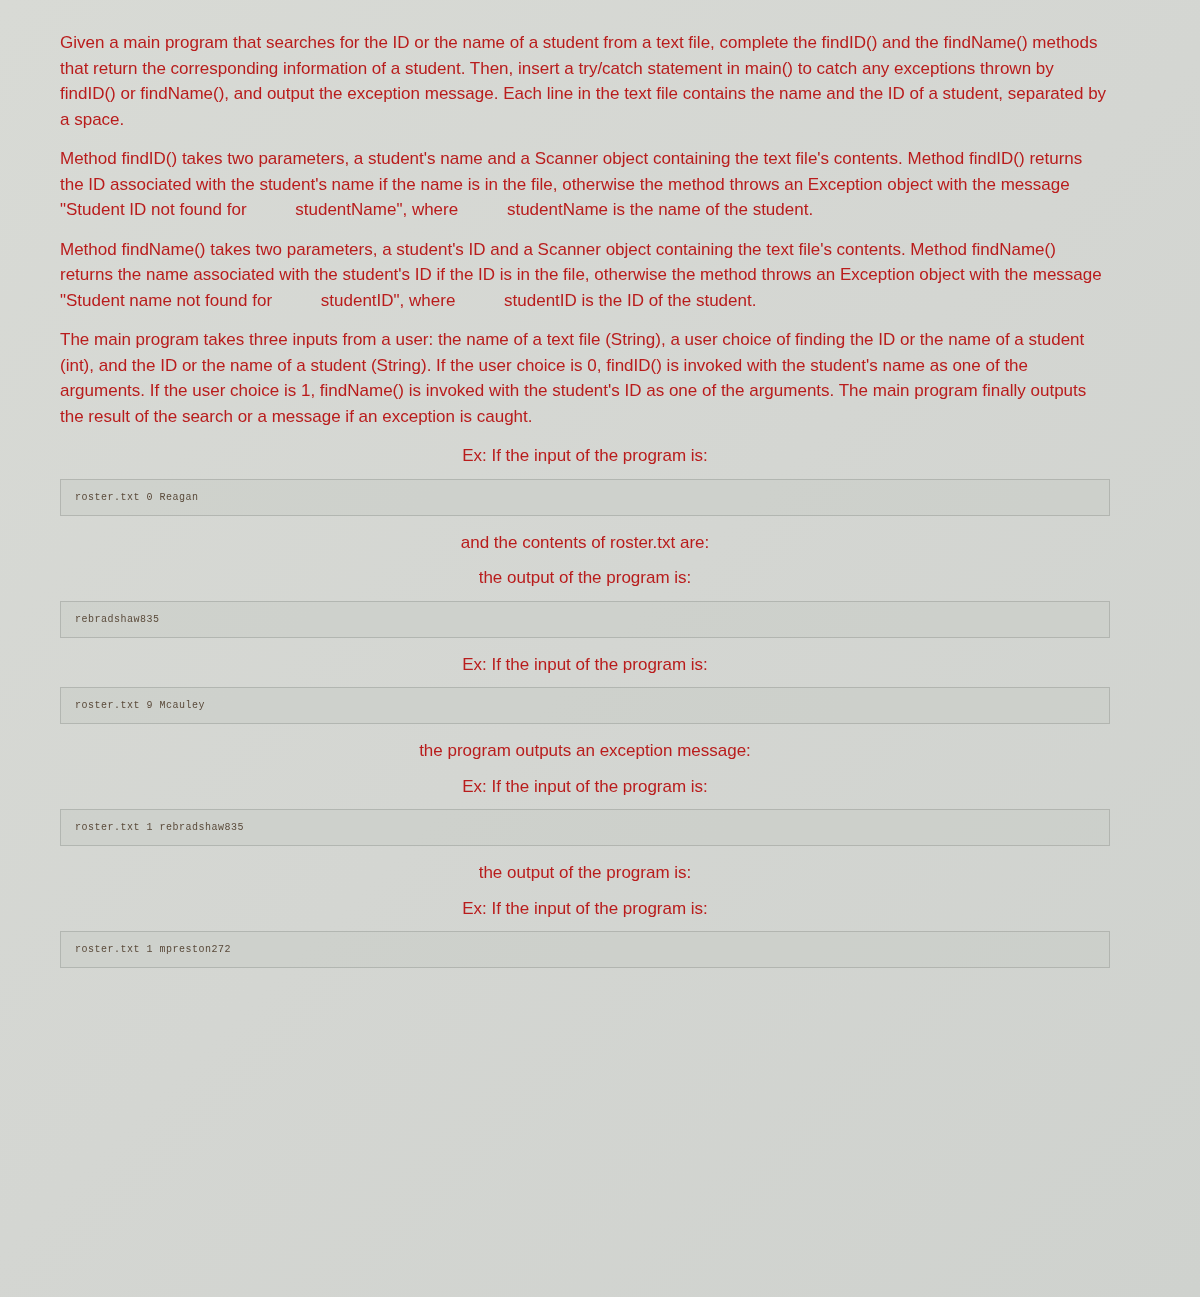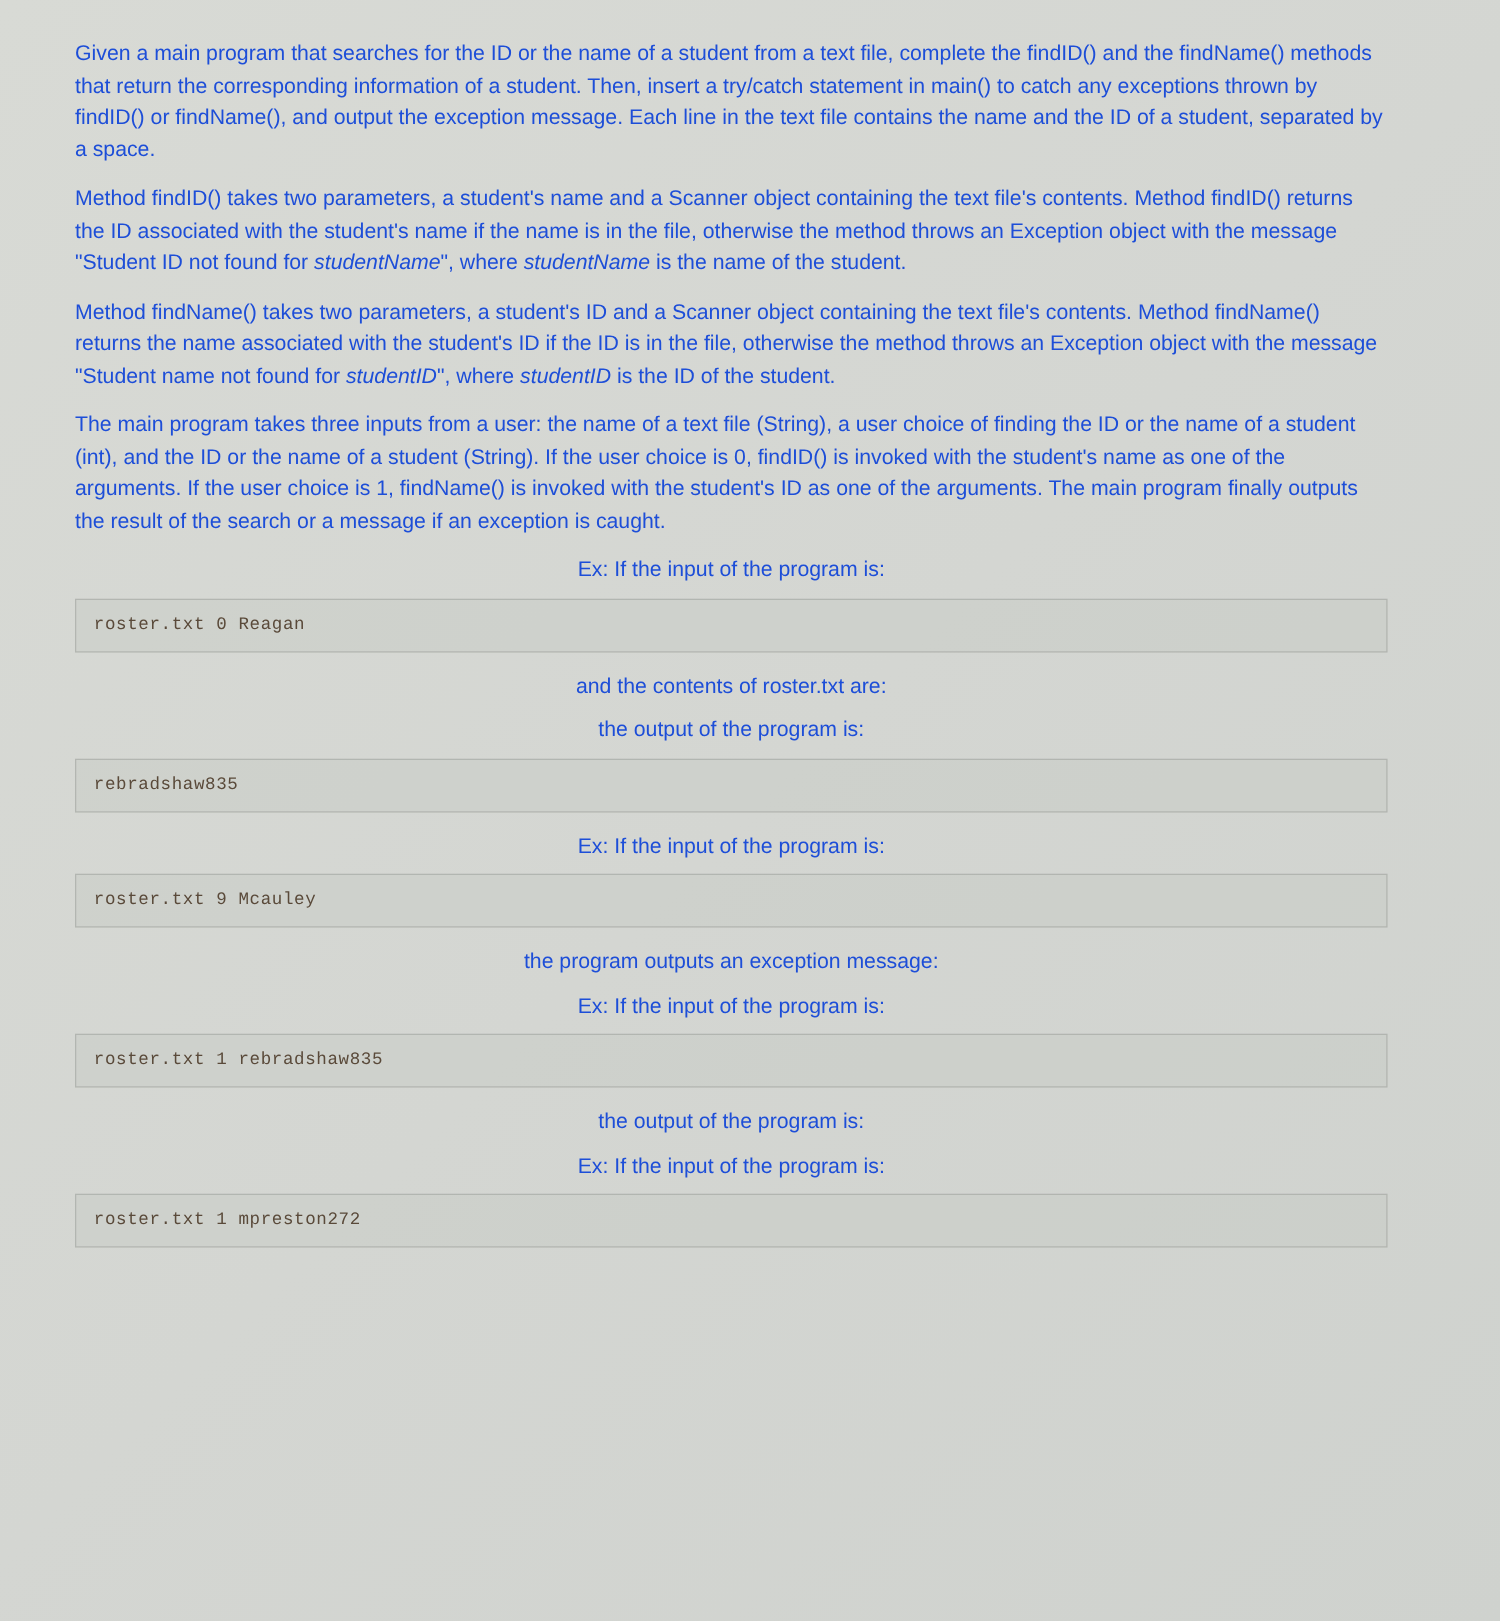--- a/index.html
+++ b/index.html
@@ -15,39 +15,39 @@
       font-size: 17px;
       line-height: 1.5;
       min-height: 1297px;
       width: 1200px;
     }
     .content {
       max-width: 1050px;
     }
     p {
       margin-bottom: 14px;
-      color: #1d4ed8;
+      color: #b91c1c;
     }
     .code-block {
       background: rgba(200, 203, 198, 0.5);
       border: 1px solid rgba(160, 163, 158, 0.6);
       padding: 10px 14px;
       margin: 8px 0 14px 0;
       font-family: "Courier New", Courier, monospace;
-      font-size: 14px;
+      font-size: 10px;
       color: #5a4a3a;
       white-space: pre-wrap;
       letter-spacing: 0.5px;
     }
     .narrow-text {
       margin-bottom: 10px;
       text-align: center;
     }
     .italic {
-      font-style: italic;
+      margin-left: 44px;
     }
   </style>
 </head>
 <body>
 
 <div class="content">
 
   <p>Given a main program that searches for the ID or the name of a student from a text file, complete the findID() and the findName() methods that return the corresponding information of a student. Then, insert a try/catch statement in main() to catch any exceptions thrown by findID() or findName(), and output the exception message. Each line in the text file contains the name and the ID of a student, separated by a space.</p>
 
   <p>

